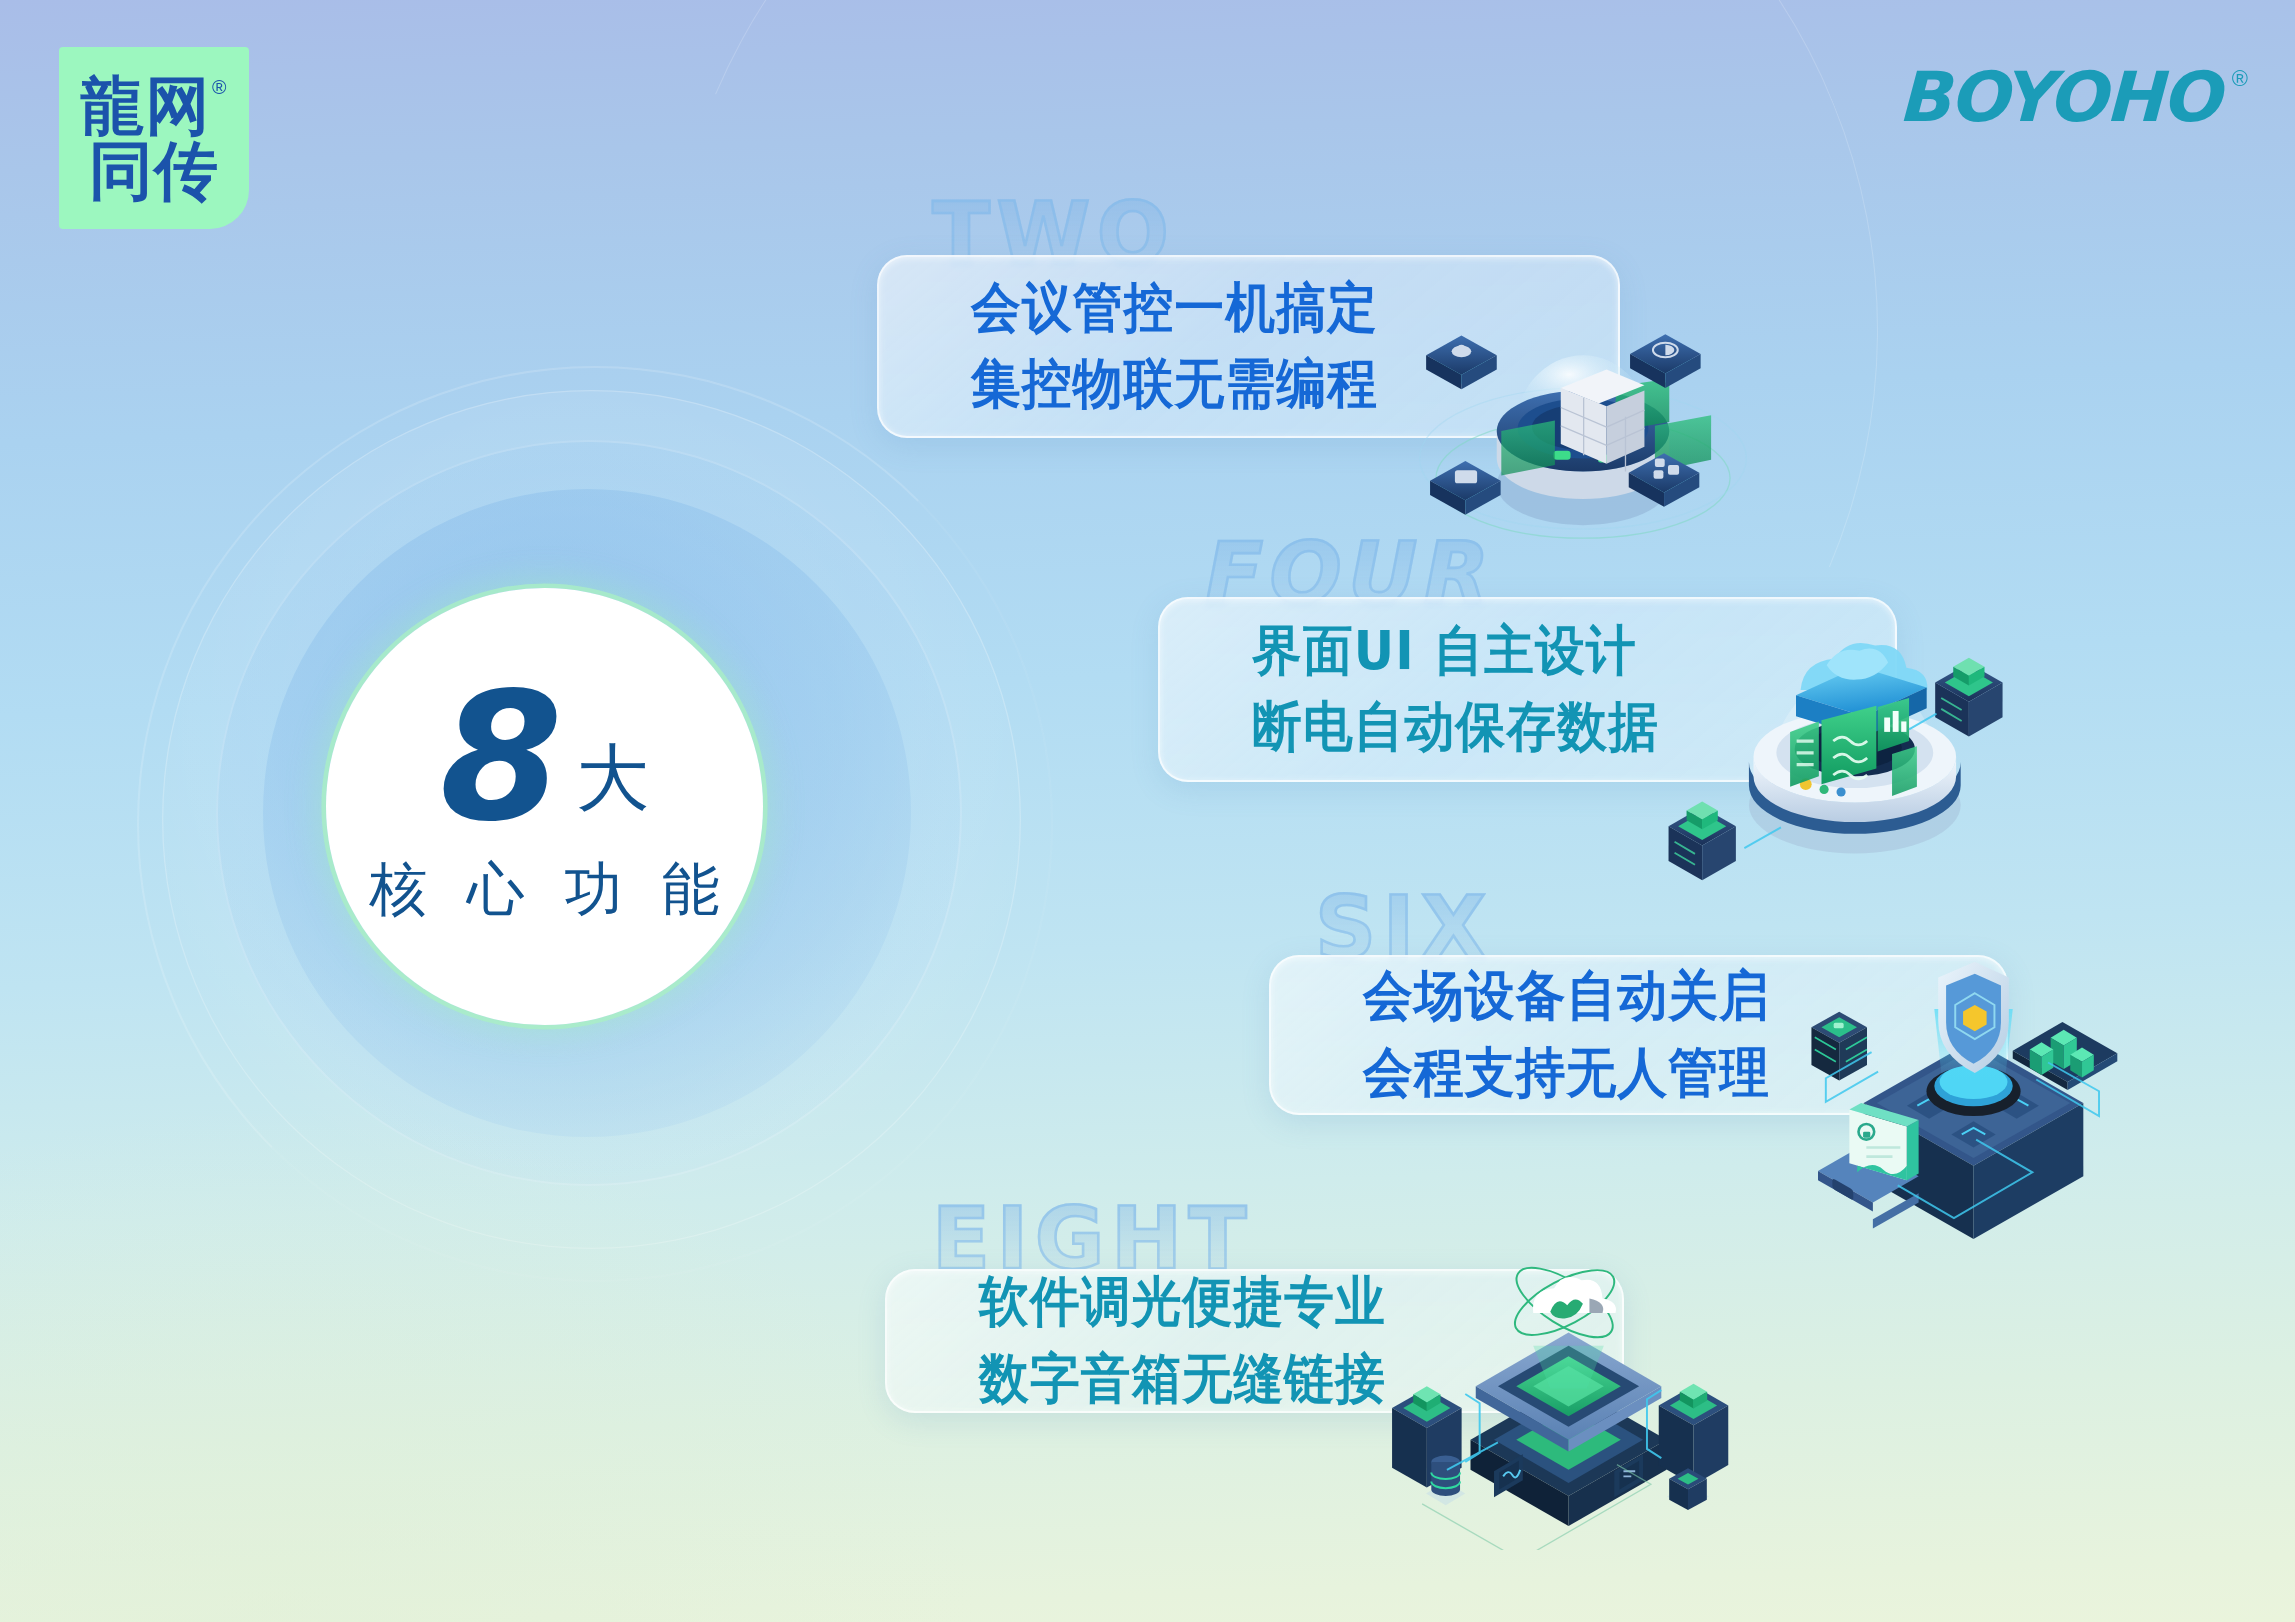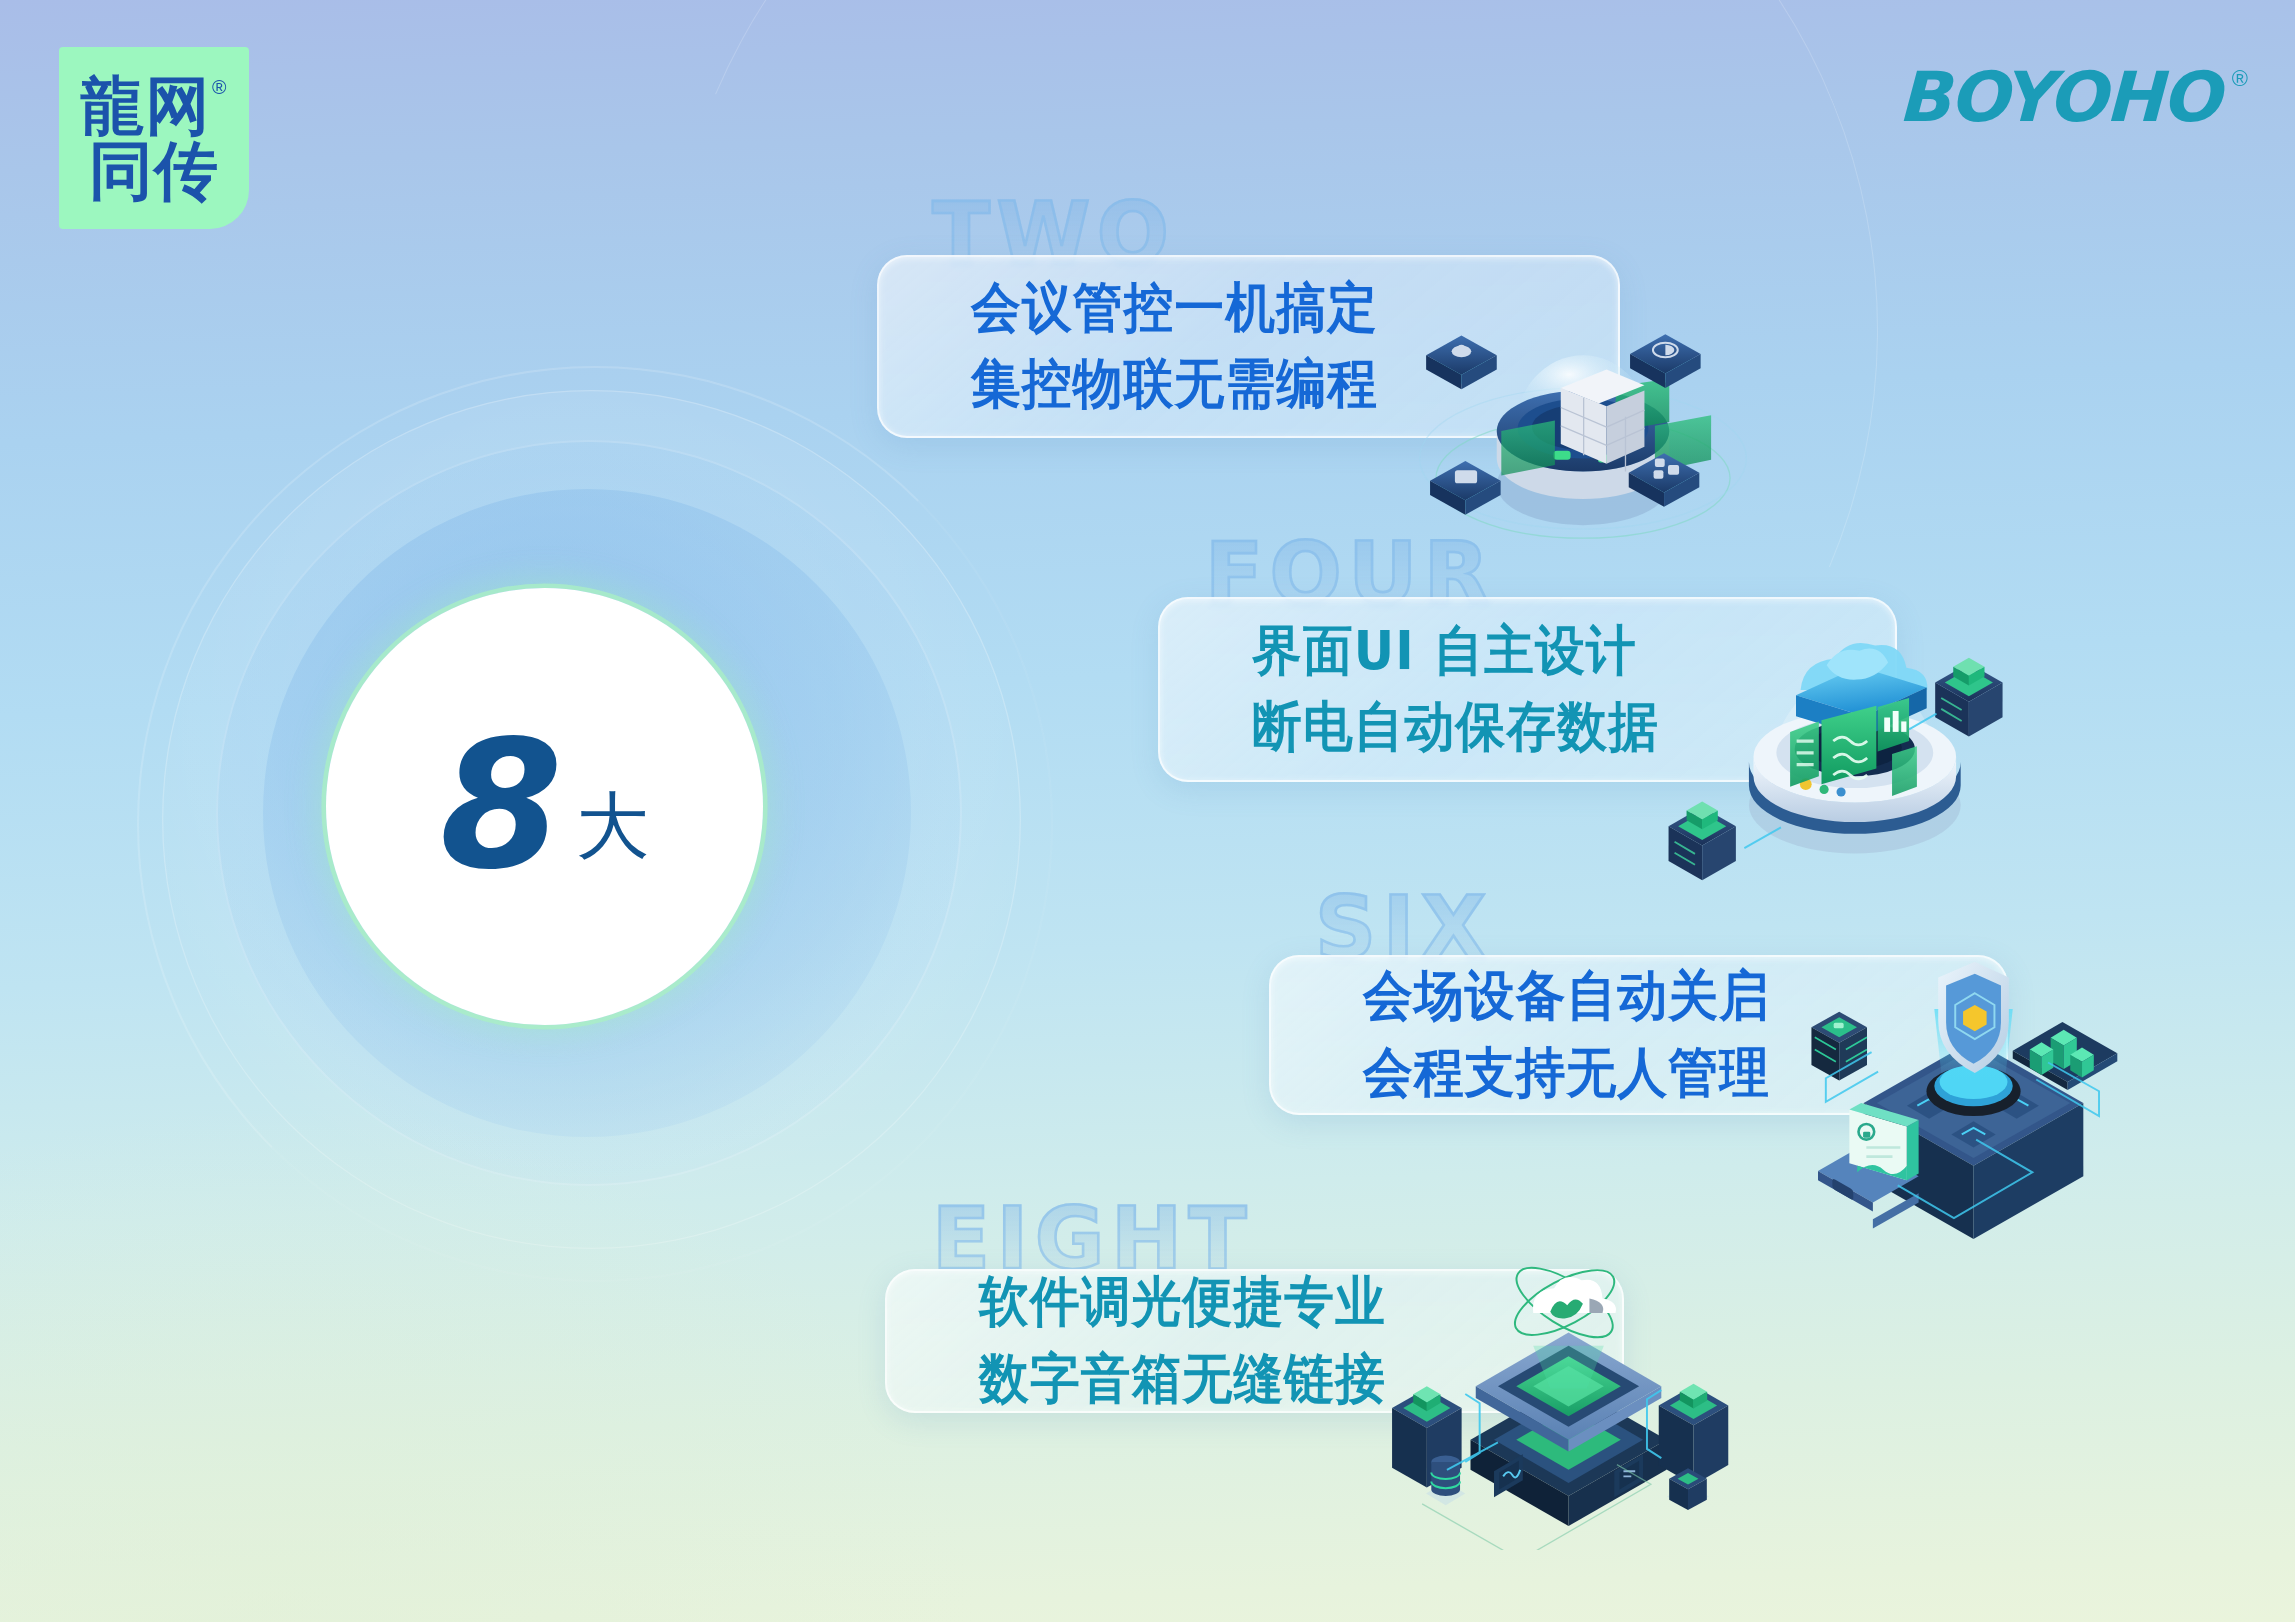--- a/index.html
+++ b/index.html
@@ -175,21 +175,21 @@
     pointer-events:none;
   }
 
   
   #card-1 { left:877px; top:255px;  width:743px; height:183px;text-align:right; }
   #ill-1  { left:1400px; top:262px; }
   #word-1 { left:911px; top:191px; }
 
   #card-2 { left:1158px; top:597px;  width:739px; height:185px;padding-left:44px; }
   #ill-2  { left:1662px; top:589px; }
-  #word-2 { left:1184px; top:531px; }
+  #word-2 { left:1184px; top:531px;font-style:italic; }
 
   #card-3 { left:1269px; top:955px; width:739px; height:160px; }
   #ill-3  { left:1767px; top:934px; }
   #word-3 { left:1294px; top:885px;text-align:right; }
 
   #card-4 { left:885px; top:1269px; width:739px; height:144px; }
   #ill-4  { left:1379px; top:1242px; }
   #word-4 { left:911px; top:1196px; }
 </style>
 </head>
@@ -220,20 +220,21 @@
 <div class="brand">
   <span class="brand-word">BOYOHO</span>
   <span class="brand-reg">®</span>
 </div>
 
 <div class="center-badge">
   <div class="badge-top">
     <span class="badge-num">8</span>
     <span class="badge-da">大</span>
   </div>
+  <div class="badge-sub">核 心 功 能</div>
 </div>
 
 <div class="step-word" id="word-1">TWO</div>
 <div class="step-word" id="word-2">FOUR</div>
 <div class="step-word" id="word-3">SIX</div>
 <div class="step-word" id="word-4">EIGHT</div>
 
 <div class="card blue" id="card-1">
   <div class="card-text">
     <div class="card-line">会议管控一机搞定</div>

